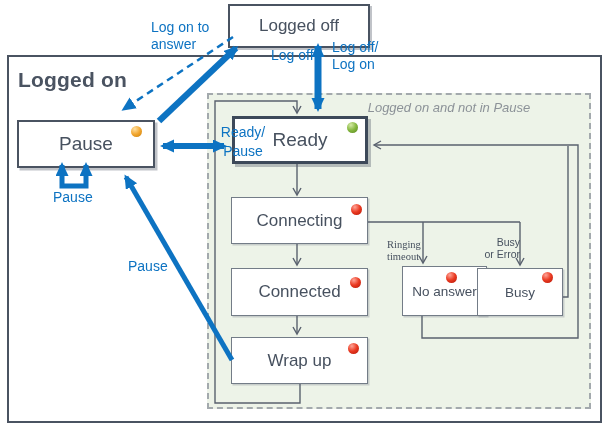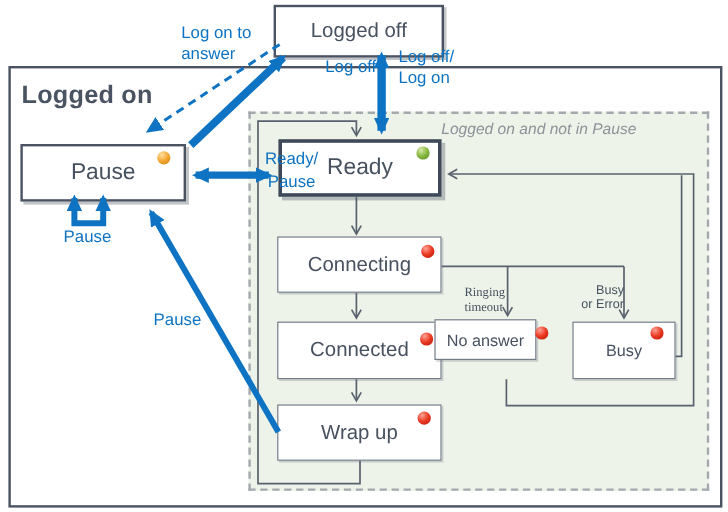--- a/index.html
+++ b/index.html
@@ -20,21 +20,21 @@
   .b-loggedoff{left:228px;top:4px;width:142px;height:44px;border:2px solid #4a5361;
                font-size:17px;box-shadow:2px 2px 0 rgba(74,83,97,.35);}
   .b-pause{left:17px;top:120px;width:138px;height:48px;border:2px solid #4a5361;
            font-size:19px;box-shadow:2.5px 2.5px 0 rgba(74,83,97,.35);}
   .b-ready{left:232px;top:116px;width:136px;height:48px;border:3px solid #3d4959;
            font-size:19px;box-shadow:3px 3px 0 rgba(74,83,97,.35);}
   .b-thin{border:1.4px solid #737c87;box-shadow:1.5px 1.5px 0 rgba(115,124,135,.30);}
   .b-connecting{left:231px;top:197px;width:137px;height:47px;font-size:17px;}
   .b-connected{left:231px;top:268px;width:137px;height:48px;font-size:17px;}
   .b-wrapup{left:231px;top:337px;width:137px;height:47px;font-size:17px;}
-  .b-noanswer{left:362px;top:266px;width:85px;height:34px;font-size:13.5px;}
+  .b-noanswer{left:402px;top:266px;width:85px;height:50px;font-size:13.5px;}
   .b-busy{left:477px;top:268px;width:86px;height:48px;font-size:13.5px;}
   
   .dot{position:absolute;width:11px;height:11px;border-radius:50%;z-index:6;}
   .dot-orange{background:radial-gradient(circle at 35% 28%, #ffe0a1 0%, #f2a62f 50%, #c97e08 100%);}
   .dot-green{background:radial-gradient(circle at 35% 28%, #d6eaa6 0%, #84b73e 50%, #58851f 100%);}
   .dot-red{background:radial-gradient(circle at 35% 28%, #ffa396 0%, #ea3a22 48%, #b31405 100%);}
   
   #arrows{position:absolute;left:0;top:0;width:607px;height:427px;z-index:5;pointer-events:none;}
   
   .lbl{position:absolute;white-space:pre-line;z-index:7;line-height:1.18;}

